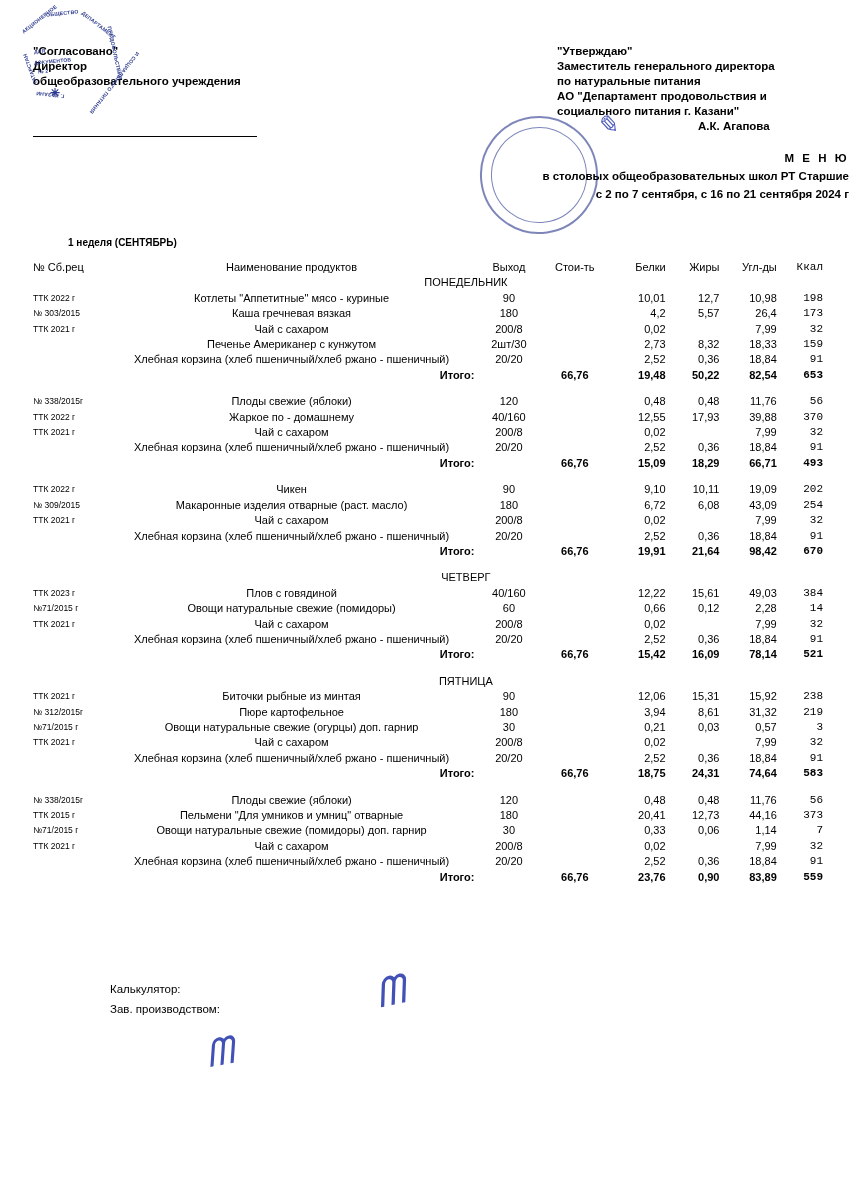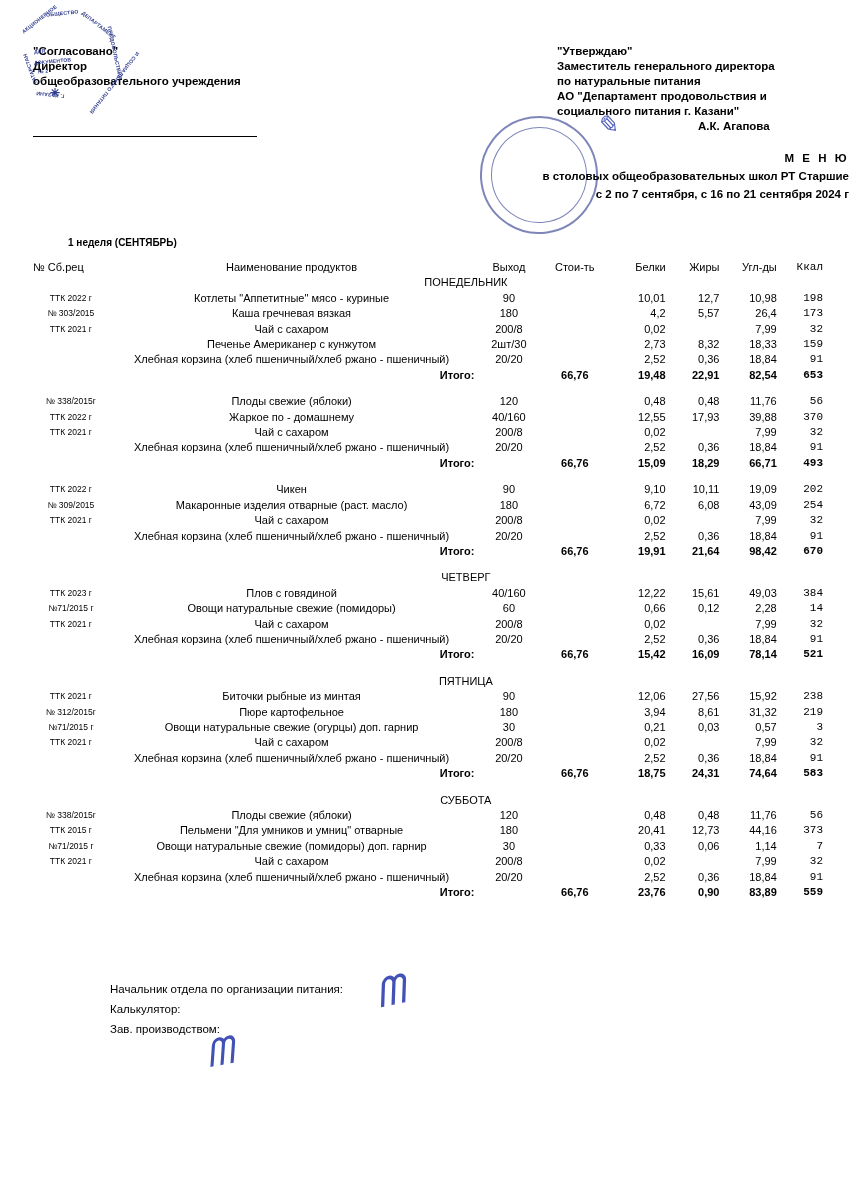--- a/index.html
+++ b/index.html
@@ -138,21 +138,21 @@
     margin-top: 6px;
   }
   table.menu td, table.menu th {
     padding: 0;
     vertical-align: top;
     line-height: 15.4px;
     font-weight: normal;
   }
   th.col-rec, td.c-rec {
     width: 78px;
-    text-align: center;
+    text-align: left;
     padding-right: 8px;
     font-size: 8.5px;
     color: #000;
     white-space: nowrap;
   }
   th.col-rec { font-size: 11px; font-weight: bold; text-align: left; padding-right: 0; }
   th.col-name, td.c-name {
     width: 392px;
     text-align: center;
     padding-left: 2px;
@@ -312,21 +312,21 @@
           <td class="c-fat">0,36</td>
           <td class="c-carb">18,84</td>
           <td class="c-kcal">91</td>
         </tr>
         <tr class="total">
           <td class="c-rec"></td>
           <td class="c-name total-label">Итого:</td>
           <td class="c-out"></td>
           <td class="c-cost">66,76</td>
           <td class="c-prot">19,48</td>
-          <td class="c-fat">22,91</td>
+          <td class="c-fat">50,22</td>
           <td class="c-carb">82,54</td>
           <td class="c-kcal">653</td>
         </tr>
         <tr class="spacer">
           <td colspan="8"></td>
         </tr>
         <tr>
           <td class="c-rec">№ 338/2015г</td>
           <td class="c-name">Плоды свежие (яблоки)</td>
           <td class="c-out">120</td>
@@ -492,21 +492,21 @@
         <tr>
           <td class="c-rec"></td>
           <td class="c-name c-day" colspan="7">ПЯТНИЦА</td>
         </tr>
         <tr>
           <td class="c-rec">ТТК 2021 г</td>
           <td class="c-name">Биточки рыбные из минтая</td>
           <td class="c-out">90</td>
           <td class="c-cost"></td>
           <td class="c-prot">12,06</td>
-          <td class="c-fat">27,56</td>
+          <td class="c-fat">15,31</td>
           <td class="c-carb">15,92</td>
           <td class="c-kcal">238</td>
         </tr>
         <tr>
           <td class="c-rec">№ 312/2015г</td>
           <td class="c-name">Пюре картофельное</td>
           <td class="c-out">180</td>
           <td class="c-cost"></td>
           <td class="c-prot">3,94</td>
           <td class="c-fat">8,61</td>
@@ -550,24 +550,20 @@
           <td class="c-cost">66,76</td>
           <td class="c-prot">18,75</td>
           <td class="c-fat">24,31</td>
           <td class="c-carb">74,64</td>
           <td class="c-kcal">583</td>
         </tr>
         <tr class="spacer">
           <td colspan="8"></td>
         </tr>
         <tr>
-          <td class="c-rec"></td>
-          <td class="c-name c-day" colspan="7">СУББОТА</td>
-        </tr>
-        <tr>
           <td class="c-rec">№ 338/2015г</td>
           <td class="c-name">Плоды свежие (яблоки)</td>
           <td class="c-out">120</td>
           <td class="c-cost"></td>
           <td class="c-prot">0,48</td>
           <td class="c-fat">0,48</td>
           <td class="c-carb">11,76</td>
           <td class="c-kcal">56</td>
         </tr>
         <tr>
@@ -617,20 +613,19 @@
           <td class="c-cost">66,76</td>
           <td class="c-prot">23,76</td>
           <td class="c-fat">0,90</td>
           <td class="c-carb">83,89</td>
           <td class="c-kcal">559</td>
         </tr>
       </tbody>
   </table>
 
   <div class="footer">
-    <div>Начальник отдела по организации питания:</div>
     <div>Калькулятор:</div>
     <div>Зав. производством:</div>
   </div>
   <div class="sig sig1">ᗰ</div>
   <div class="sig sig2">ᗰ</div>
 
 </div>
 
 </body></html>

